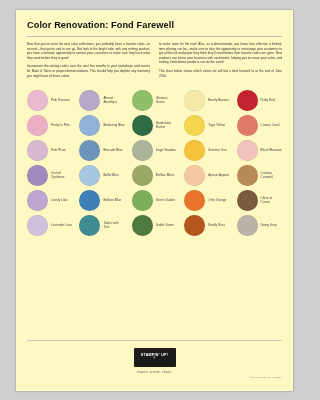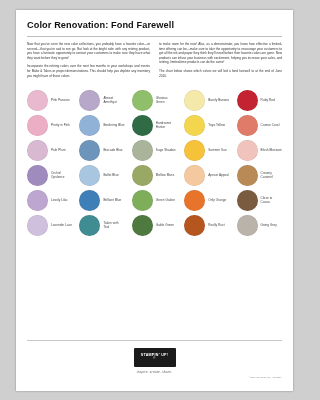--- a/index.html
+++ b/index.html
@@ -6,21 +6,21 @@
   body{
     width:309px;height:400px;
     background:#cfcfcf;
     font-family:"Liberation Sans", sans-serif;
     overflow:hidden;
   }
   .page{
     position:absolute;
     left:16px;top:10px;
     width:277px;height:381px;
-    background:#ffffff;
+    background:#fef9c3;
     box-shadow:0 0 2px rgba(0,0,0,.35);
   }
   .inner{
     position:absolute;
     left:11px;top:10px;
     width:255px;height:360px;
   }
   .title{
     font-size:9.2px;
     font-weight:bold;

